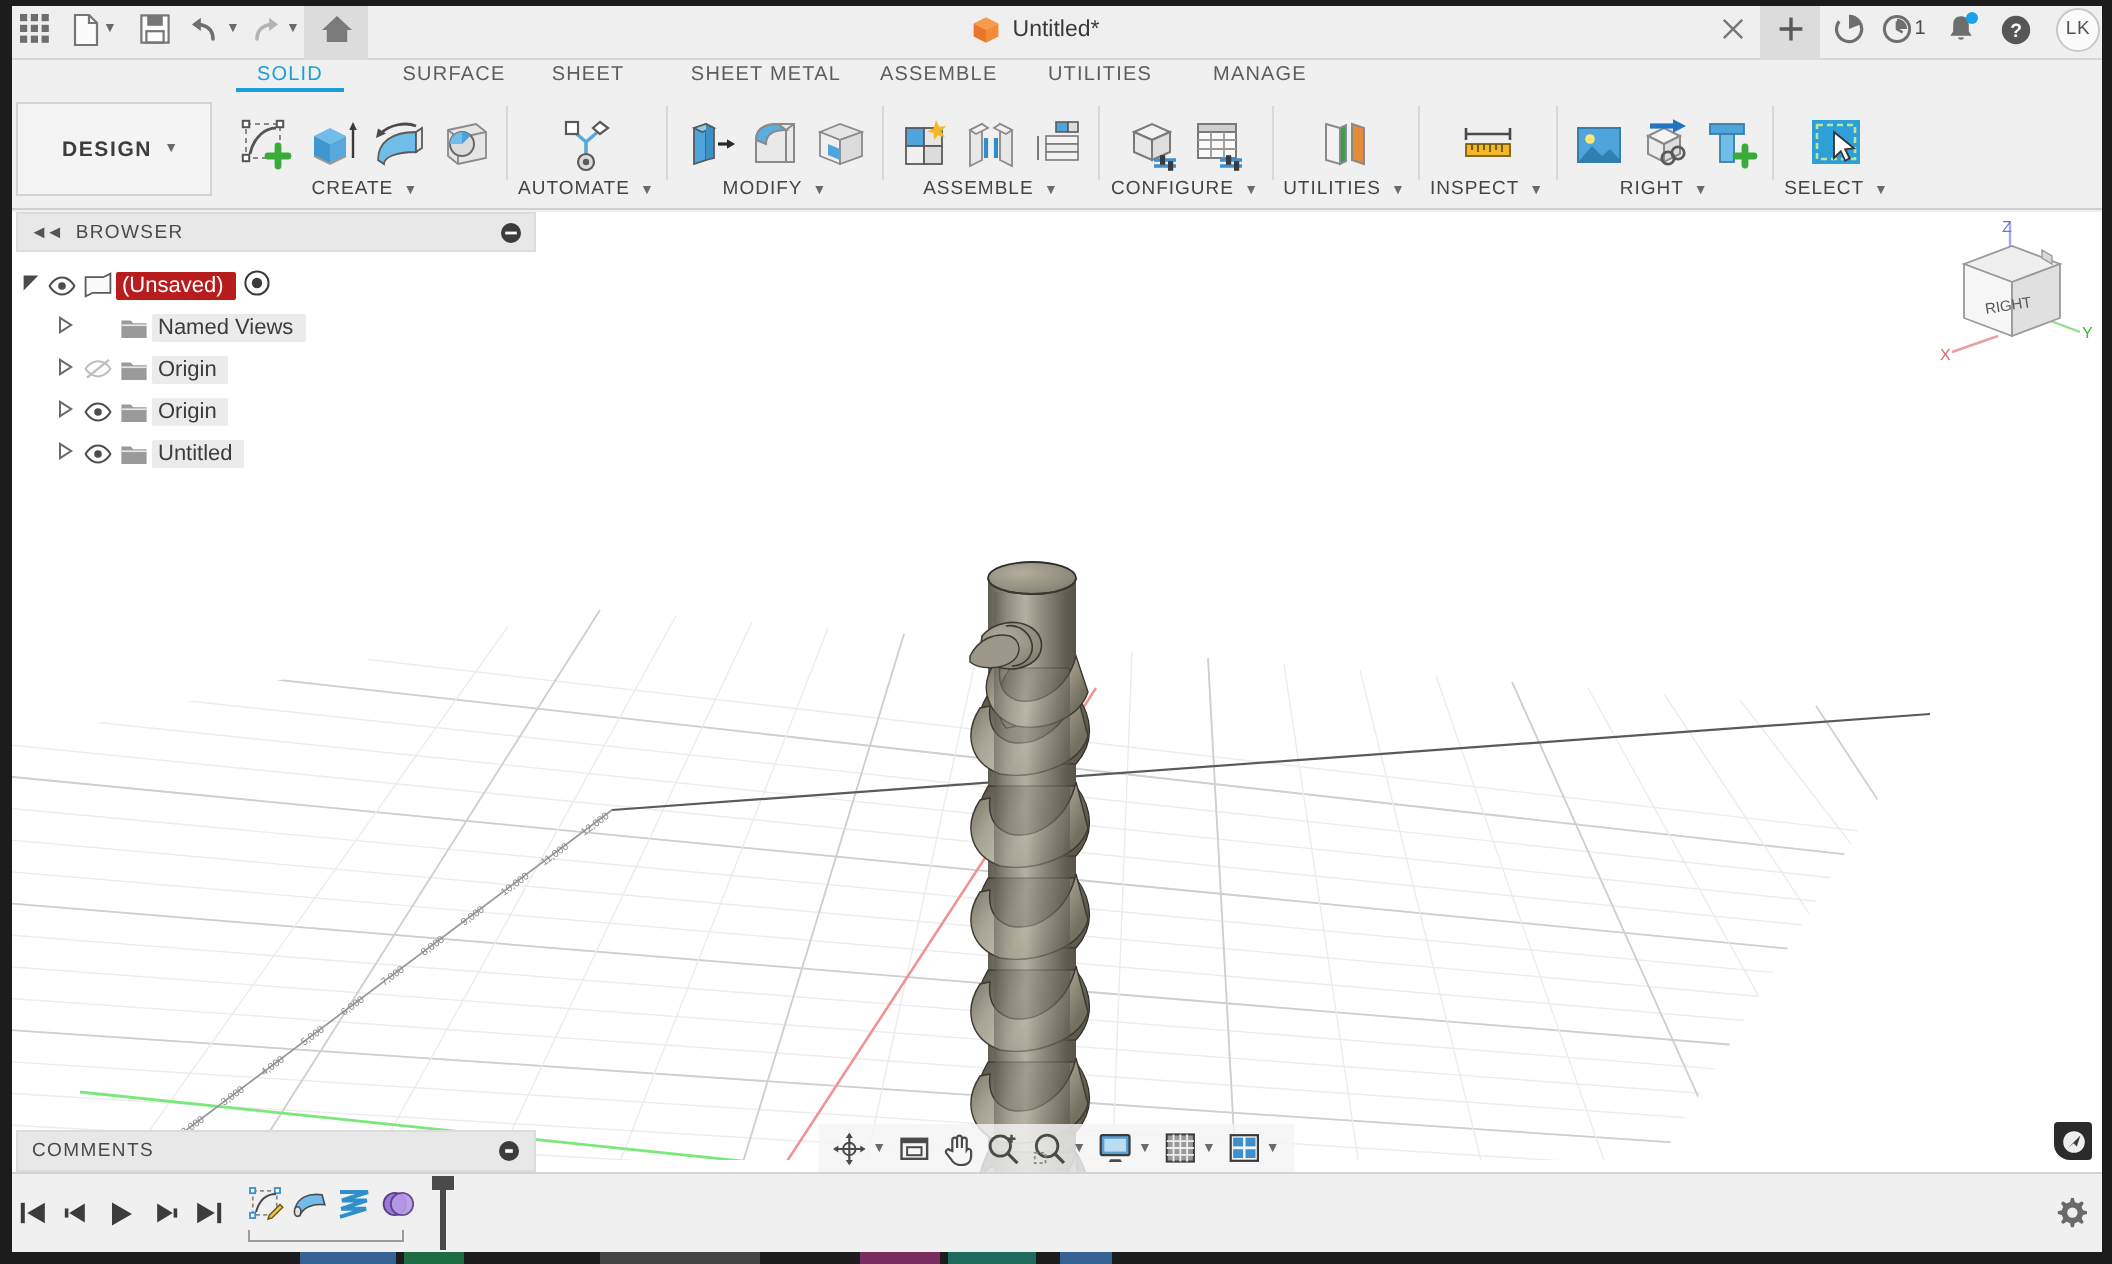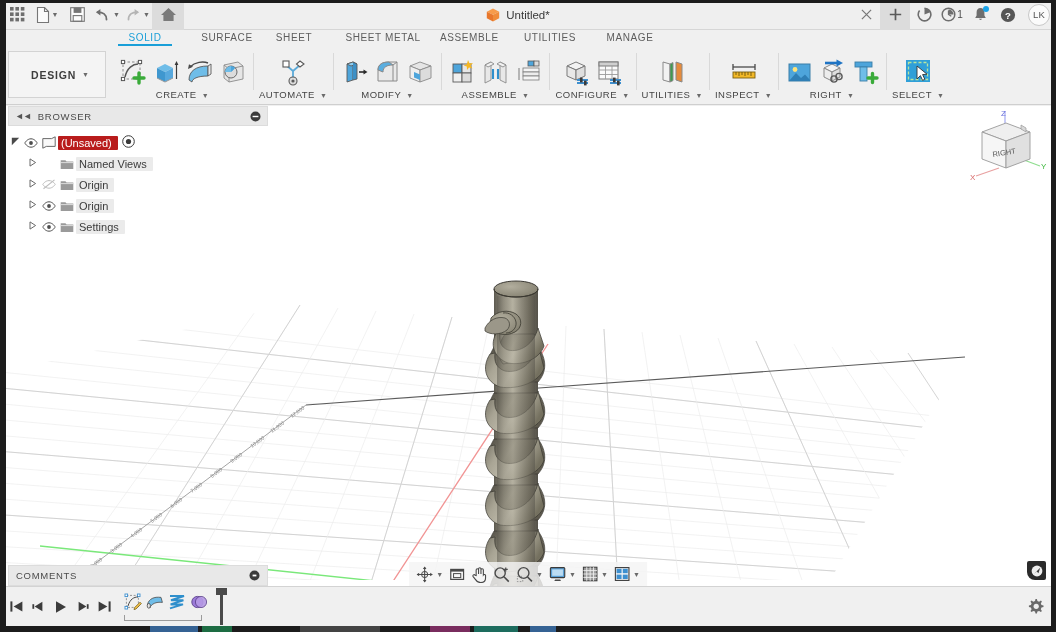--- a/index.html
+++ b/index.html
@@ -843,21 +843,21 @@
             <path d="M7 0.8 C11 0.8 13.2 5 13.2 5 C13.2 5 11 9.2 7 9.2 C3 9.2 0.8 5 0.8 5 C0.8 5 3 0.8 7 0.8 Z" fill="none" stroke="#4d4d4d" stroke-width="1"></path>
             <circle cx="7" cy="5" r="1.9" fill="#4d4d4d"></circle>
           </svg>
         </span>
         <span class="ficon">
           <svg width="14" height="12" viewBox="0 0 14 12">
             <path d="M0.7 2.2 H5.4 L6.6 3.6 H13.3 V11 H0.7 Z" fill="#9a9a9a"></path>
             <path d="M0.7 4.6 H13.3" stroke="#e4e4e4" stroke-width="0.9"></path>
           </svg>
         </span>
-        <span class="lbl">Settings</span>
+        <span class="lbl">Untitled</span>
       </div>
     </div>
   </div>
 
   <div class="viewcube">
     <svg width="86" height="76" viewBox="0 0 86 76">
 
       <path d="M37 60 L14 68" stroke="#e8a0a0" stroke-width="1.2"></path>
       <text x="8" y="72" font-size="8" fill="#d86a6a" font-family="Liberation Sans, sans-serif">X</text>
       <path d="M62 52 L78 58" stroke="#8ede8e" stroke-width="1.2"></path>

